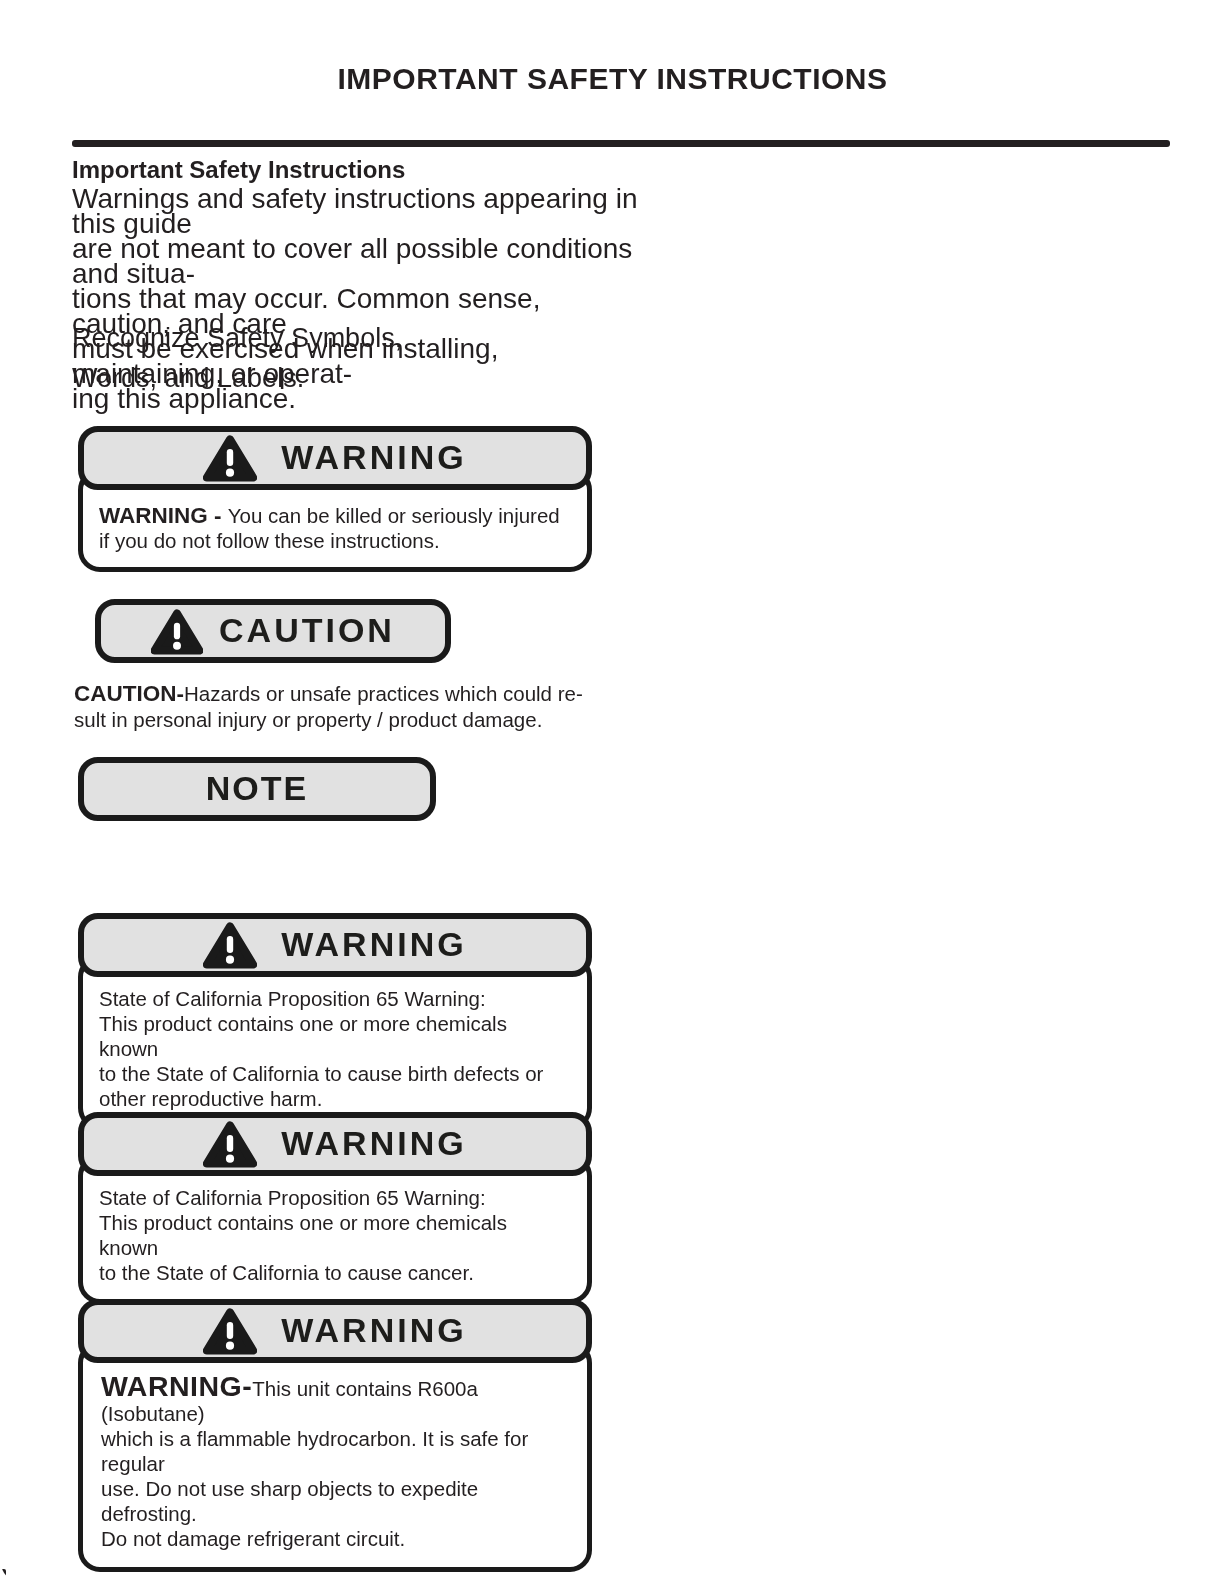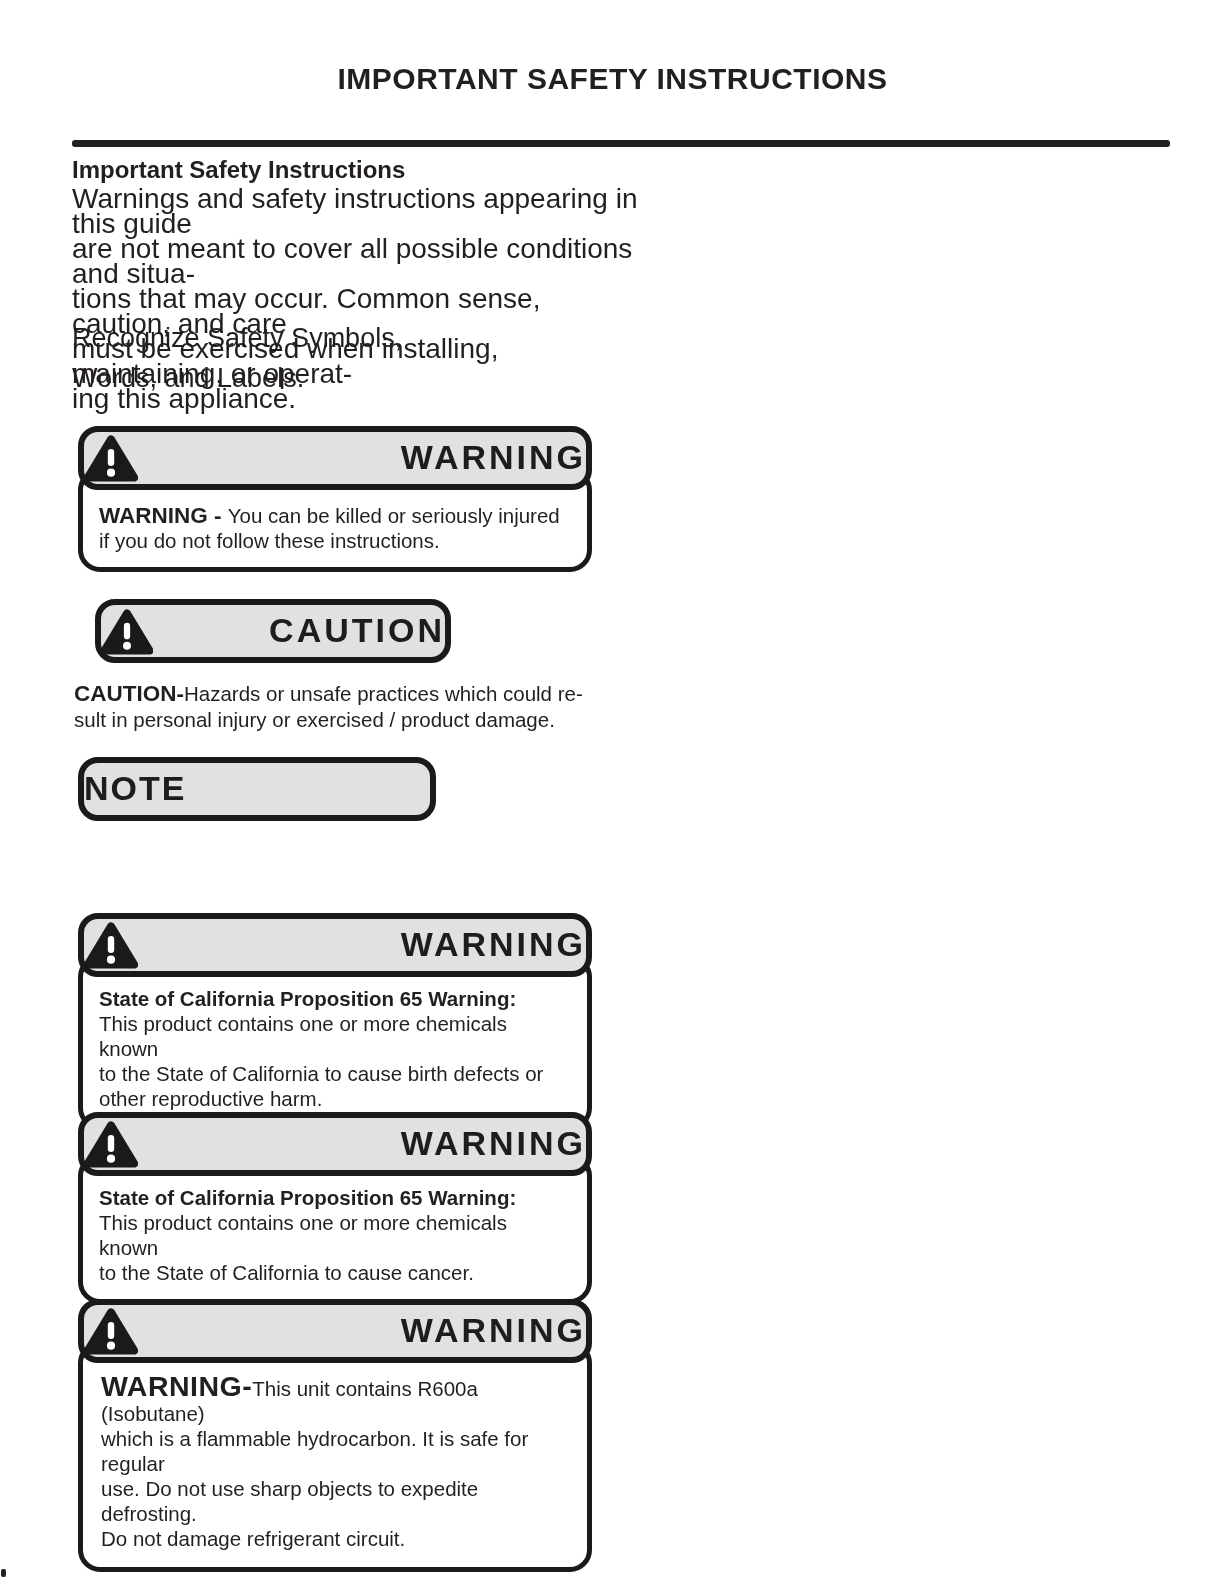--- a/index.html
+++ b/index.html
@@ -3,20 +3,21 @@
 <meta charset="utf-8">
 <style>
   html,body{margin:0;padding:0;background:#ffffff;}
   .page{
     position:relative;
     width:1225px;height:1585px;
     background:#ffffff;
     font-family:"Liberation Sans", sans-serif;
     color:#231f20;
     overflow:hidden;
+    border-radius:26px;
   }
   .doc-title{
     position:absolute;top:62px;left:0;width:1225px;
     text-align:center;
     font-size:30px;font-weight:bold;letter-spacing:0.5px;
   }
   .rule{
     position:absolute;top:140px;left:72px;width:1098px;height:7px;
     background:#231f20;border-radius:3px;
   }
@@ -34,40 +35,40 @@
     text-align:left;
     font-size:27px;font-weight:normal;line-height:40px;
     white-space:pre-line;
   }
   .alert{position:absolute;}
   .alert-header{
     position:relative;z-index:2;
     box-sizing:border-box;height:64px;
     background:#e1e1e1;
     border:6px solid #1a1a1a;border-radius:20px;
-    display:flex;align-items:center;justify-content:space-between;gap:24px;
+    display:flex;align-items:center;justify-content:center;gap:24px;
   }
   .alert-label{
     font-size:34px;font-weight:bold;letter-spacing:3px;
     color:#1d1d1b;transform:translateY(-1px);
   }
   .tri-icon{display:block;flex:0 0 auto;}
   .alert-body{
     position:relative;z-index:1;
     box-sizing:border-box;
     margin-top:-22px;
     background:#ffffff;
     border:5px solid #1a1a1a;border-radius:22px;
     padding:30px 16px 14px 16px;
     font-size:20.5px;line-height:25px;
   }
   .lead{font-size:22.5px;font-weight:bold;}
   .lead-big{font-size:28.5px;font-weight:bold;letter-spacing:0.5px;}
   .body-flow{white-space:pre-line;}
-  .body-heading{display:block;font-weight:bold;font-size:20.5px;}
+  .body-heading{display:block;font-weight:normal;font-size:20.5px;}
   .freetext{
     position:absolute;margin:0;
     font-size:20.5px;line-height:26px;
     width:570px;
   }
   .stray-dot{
     position:absolute;top:1569px;left:1px;width:5px;height:8px;
     background:#231f20;border-radius:2px;
   }
 </style>
@@ -112,21 +113,21 @@
         <polygon points="30,6 56,49 4,49" fill="#1a1a1a" stroke="#1a1a1a" stroke-width="9" stroke-linejoin="round"></polygon>
         <rect x="26.4" y="17" width="7.2" height="19" rx="3.6" fill="#ffffff"></rect>
         <circle cx="30" cy="43.5" r="4.6" fill="#ffffff"></circle>
       </svg>
       <span class="alert-label">CAUTION</span>
     </div>
   </div>
 
   <p class="freetext" style="top:681px;left:74px;">
     <b class="lead">CAUTION-</b><span class="body-flow">Hazards or unsafe practices which could re-
-sult in personal injury or exercised / product damage.</span>
+sult in personal injury or property / product damage.</span>
   </p>
 
   <div class="alert" style="top:757px;left:78px;width:358px;">
     <div class="alert-header">
       <span class="alert-label" style="letter-spacing:2px;">NOTE</span>
     </div>
   </div>
 
 
   <div class="alert" style="top:913px;left:78px;width:514px;">

